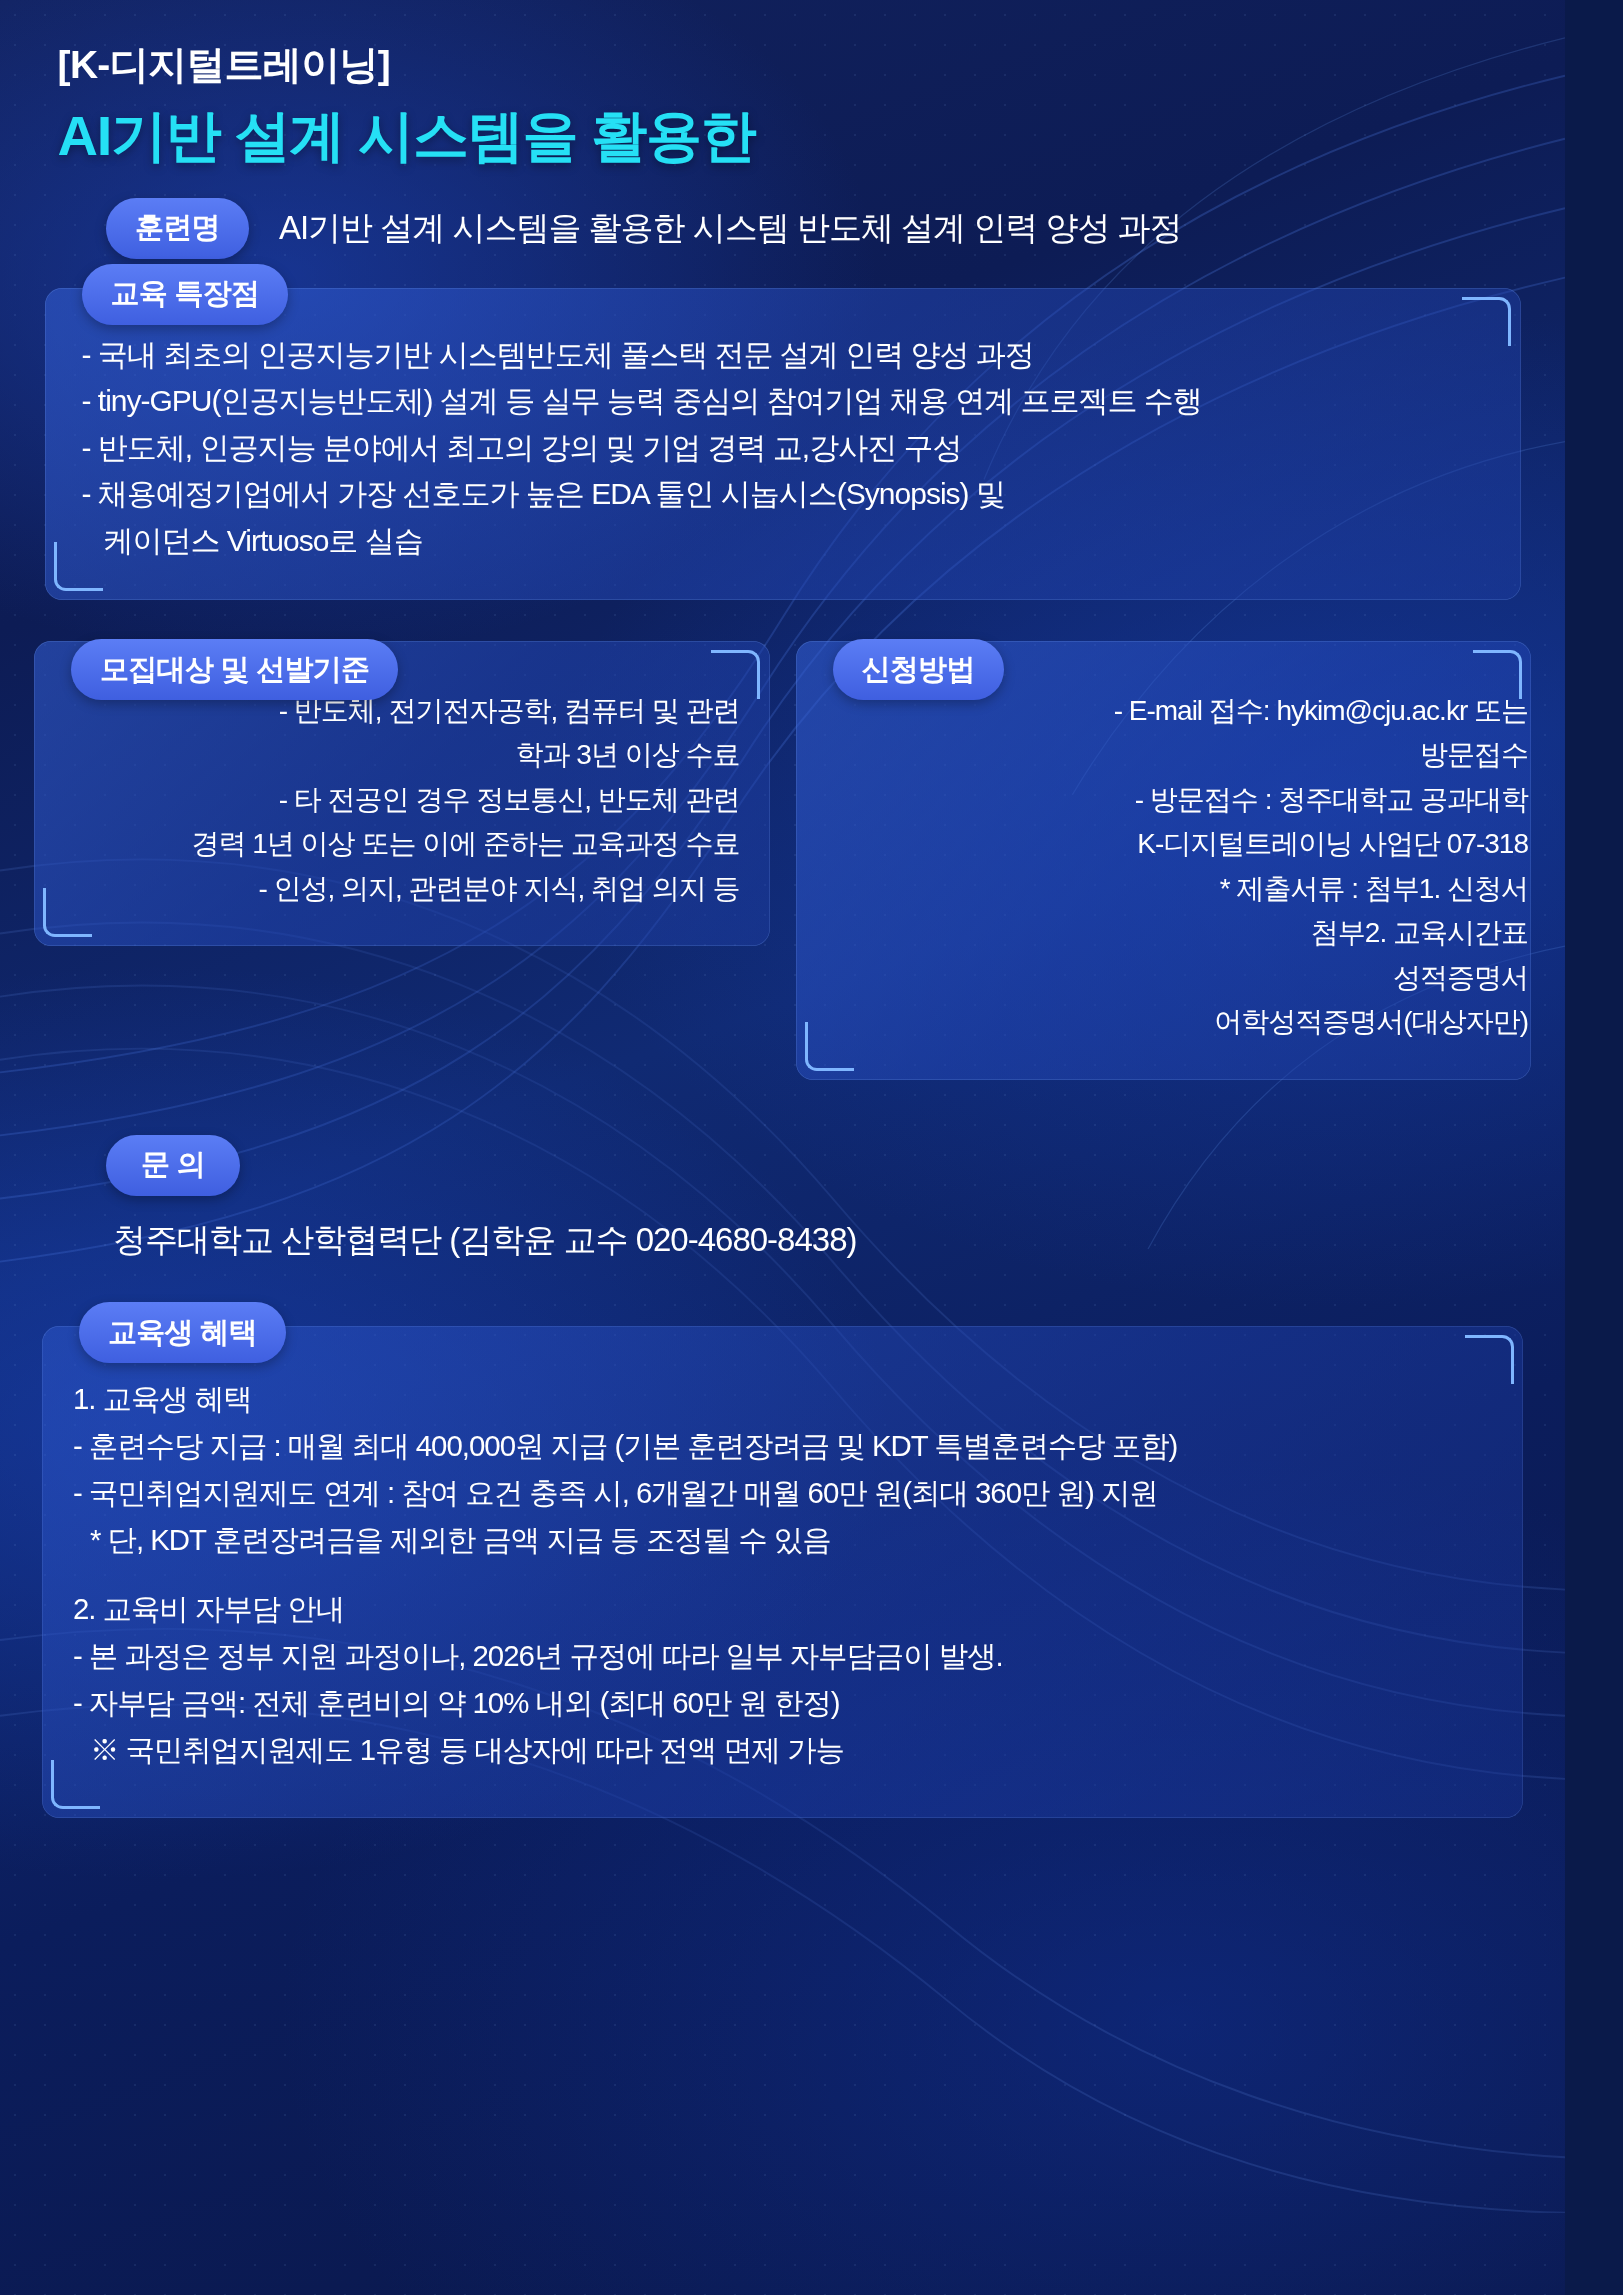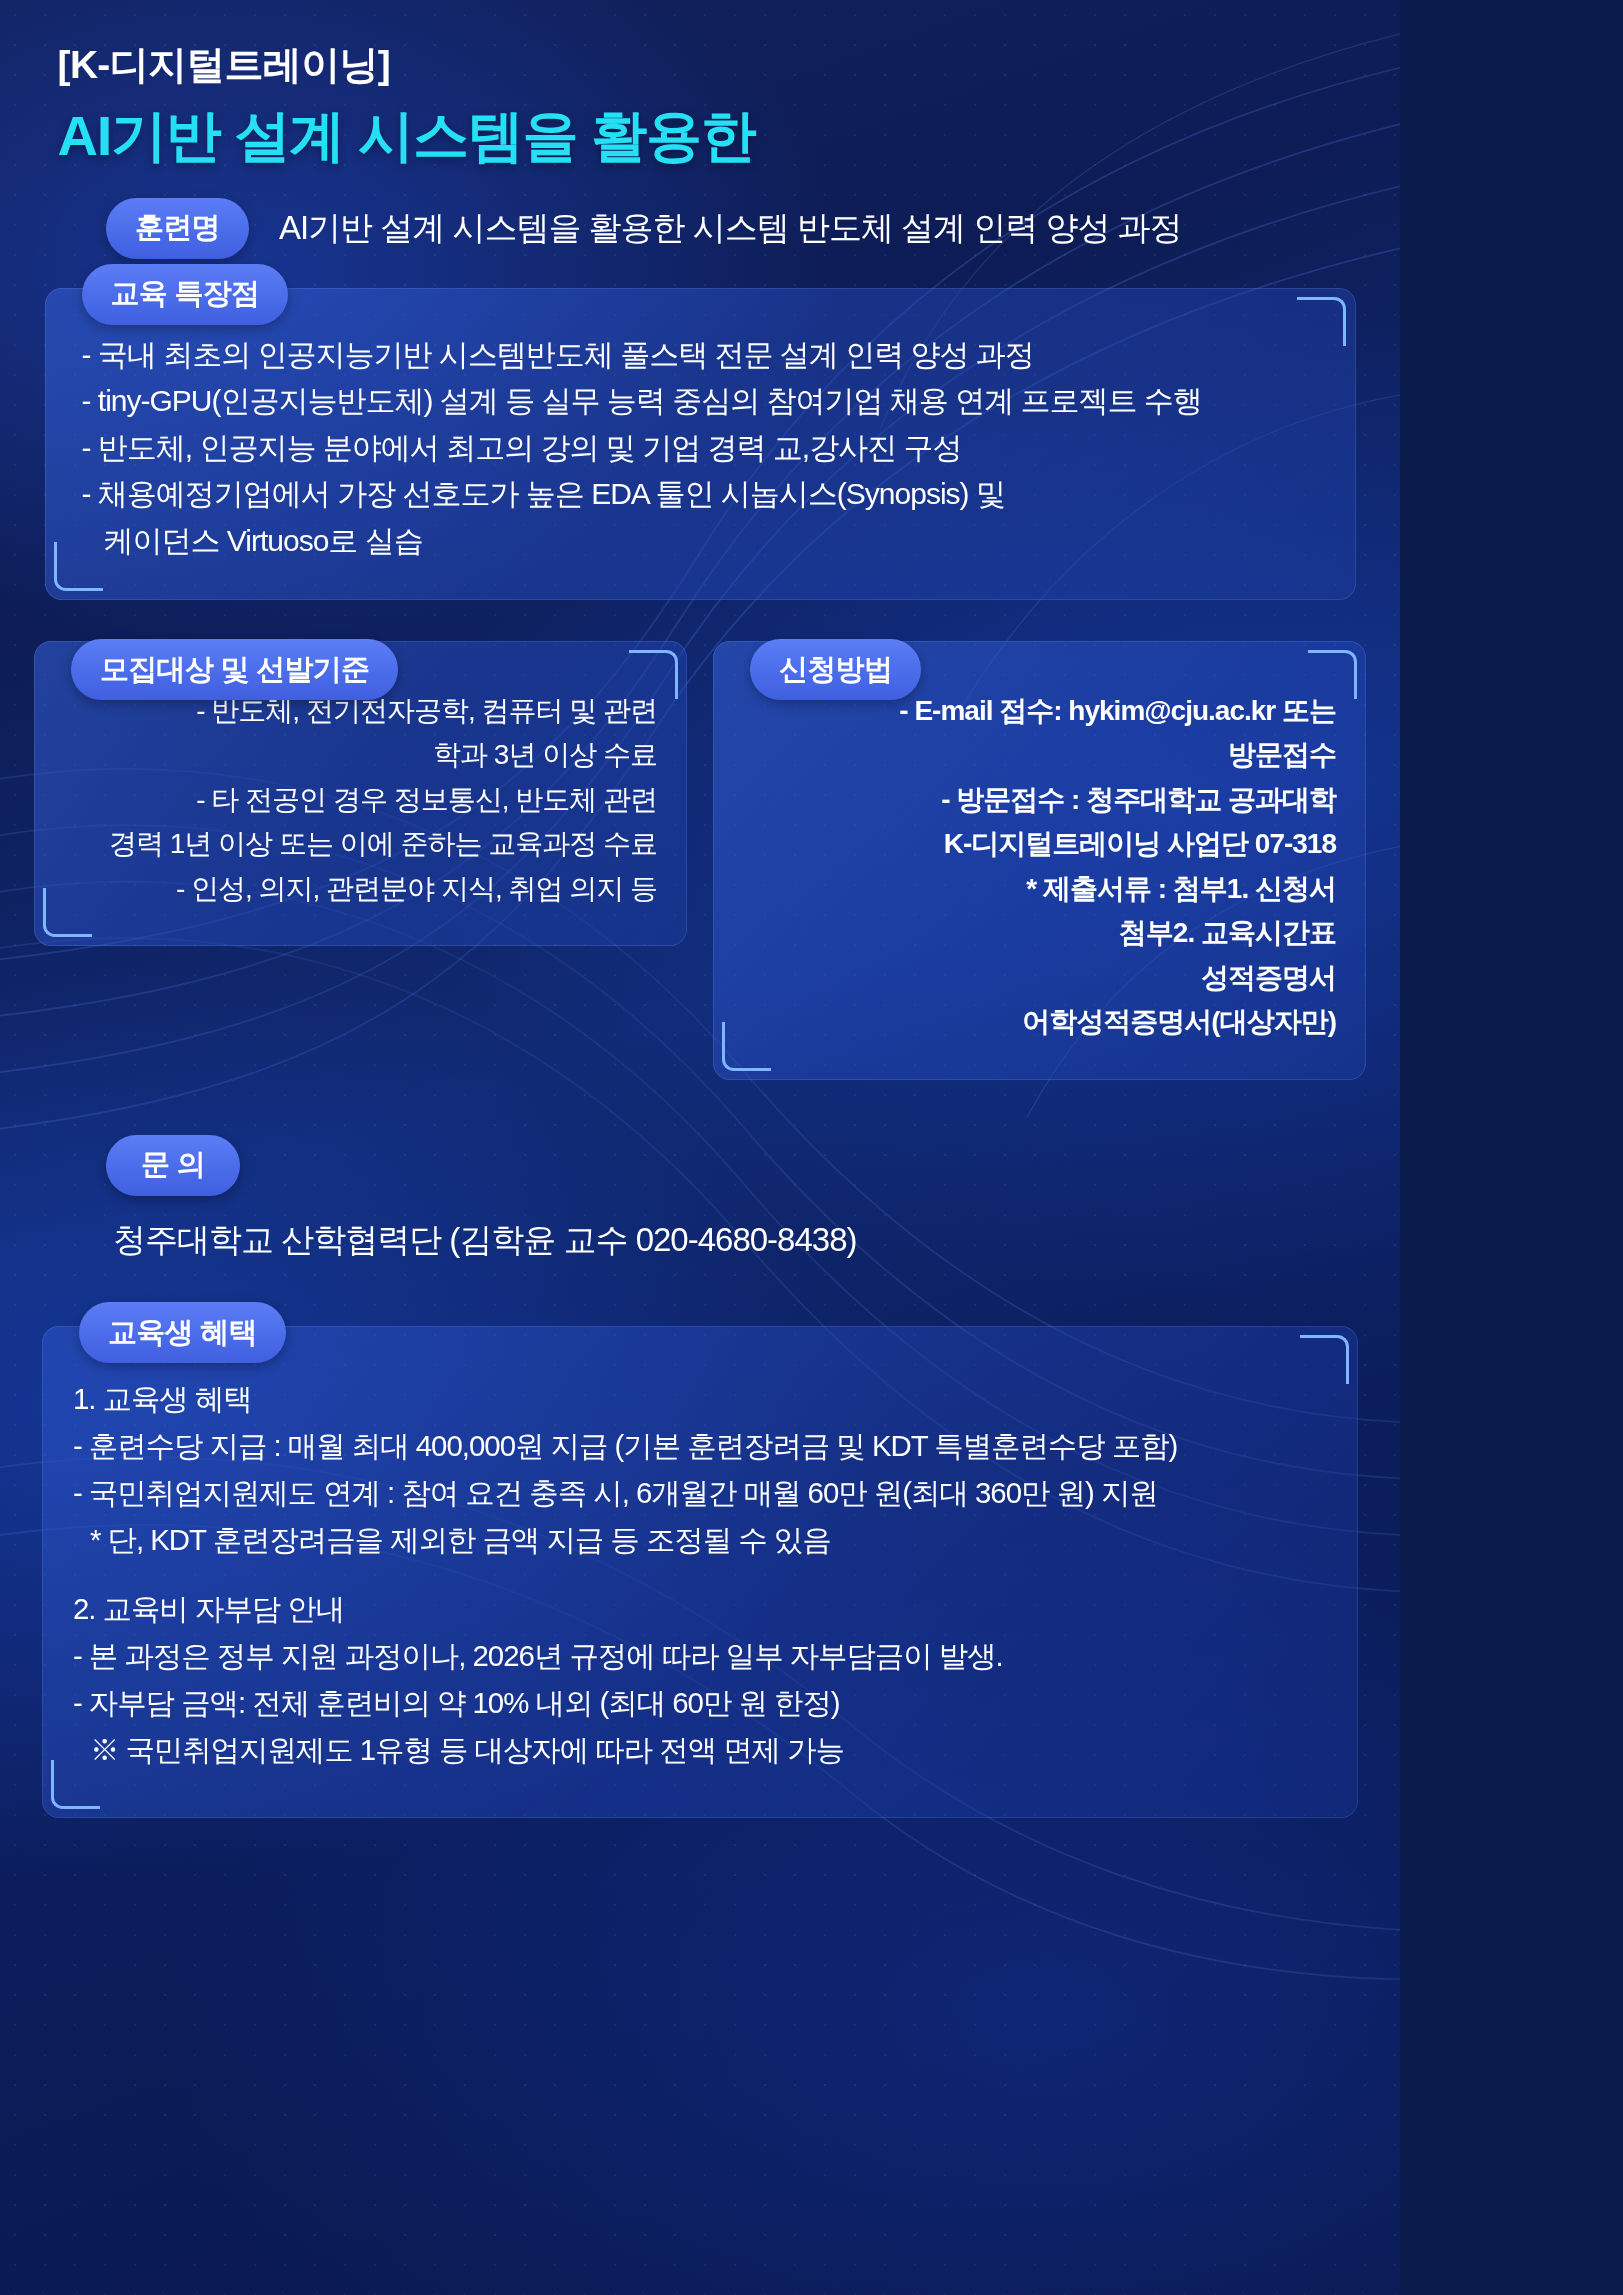--- a/index.html
+++ b/index.html
@@ -5,21 +5,21 @@
   html, body {
     margin: 0;
     padding: 0;
     background: #0a1a4a;
   }
   body {
     font-family: "Liberation Sans", sans-serif;
   }
   .poster {
     position: relative;
-    width: 1400px;
+    width: 1565px;
     height: 2295px;
     overflow: hidden;
     background:
       radial-gradient(ellipse 916px 589px at 18% 12%, rgba(30,70,190,0.55) 0%, rgba(12,26,85,0) 65%),
       radial-gradient(ellipse 1112px 720px at 85% 35%, rgba(22,60,170,0.55) 0%, rgba(10,22,78,0) 70%),
       radial-gradient(ellipse 1047px 654px at 10% 62%, rgba(28,72,200,0.45) 0%, rgba(9,20,72,0) 70%),
       radial-gradient(ellipse 1243px 785px at 75% 88%, rgba(18,52,160,0.45) 0%, rgba(8,18,66,0) 72%),
       linear-gradient(160deg, #12225e 0%, #0d1c55 22%, #102a73 45%, #0b1d5c 68%, #0a1748 100%);
   }
   
@@ -142,21 +142,21 @@
   
   .two-col {
     display: flex;
     gap: 26px;
     margin-top: 63px;
     align-items: flex-start;
   }
   .col { flex: 1; position: relative; }
   .col .panel { margin-top: -22px; padding: 50px 30px 33px 30px; text-align: right; }
   .col .panel p { font-size: 28px; line-height: 1.45; }
-  .col-right .panel { padding-right: 30px; font-weight: bold; }
+  .col-right .panel { padding-right: 3px; }
 
   
   .contact-wrap { margin-top: 55px; }
   .contact-pill { margin-left: 72px; }
   .contact-value {
     margin: 22px 0 0 79px;
     font-size: 33px;
     color: #ffffff;
     letter-spacing: -1px;
   }

